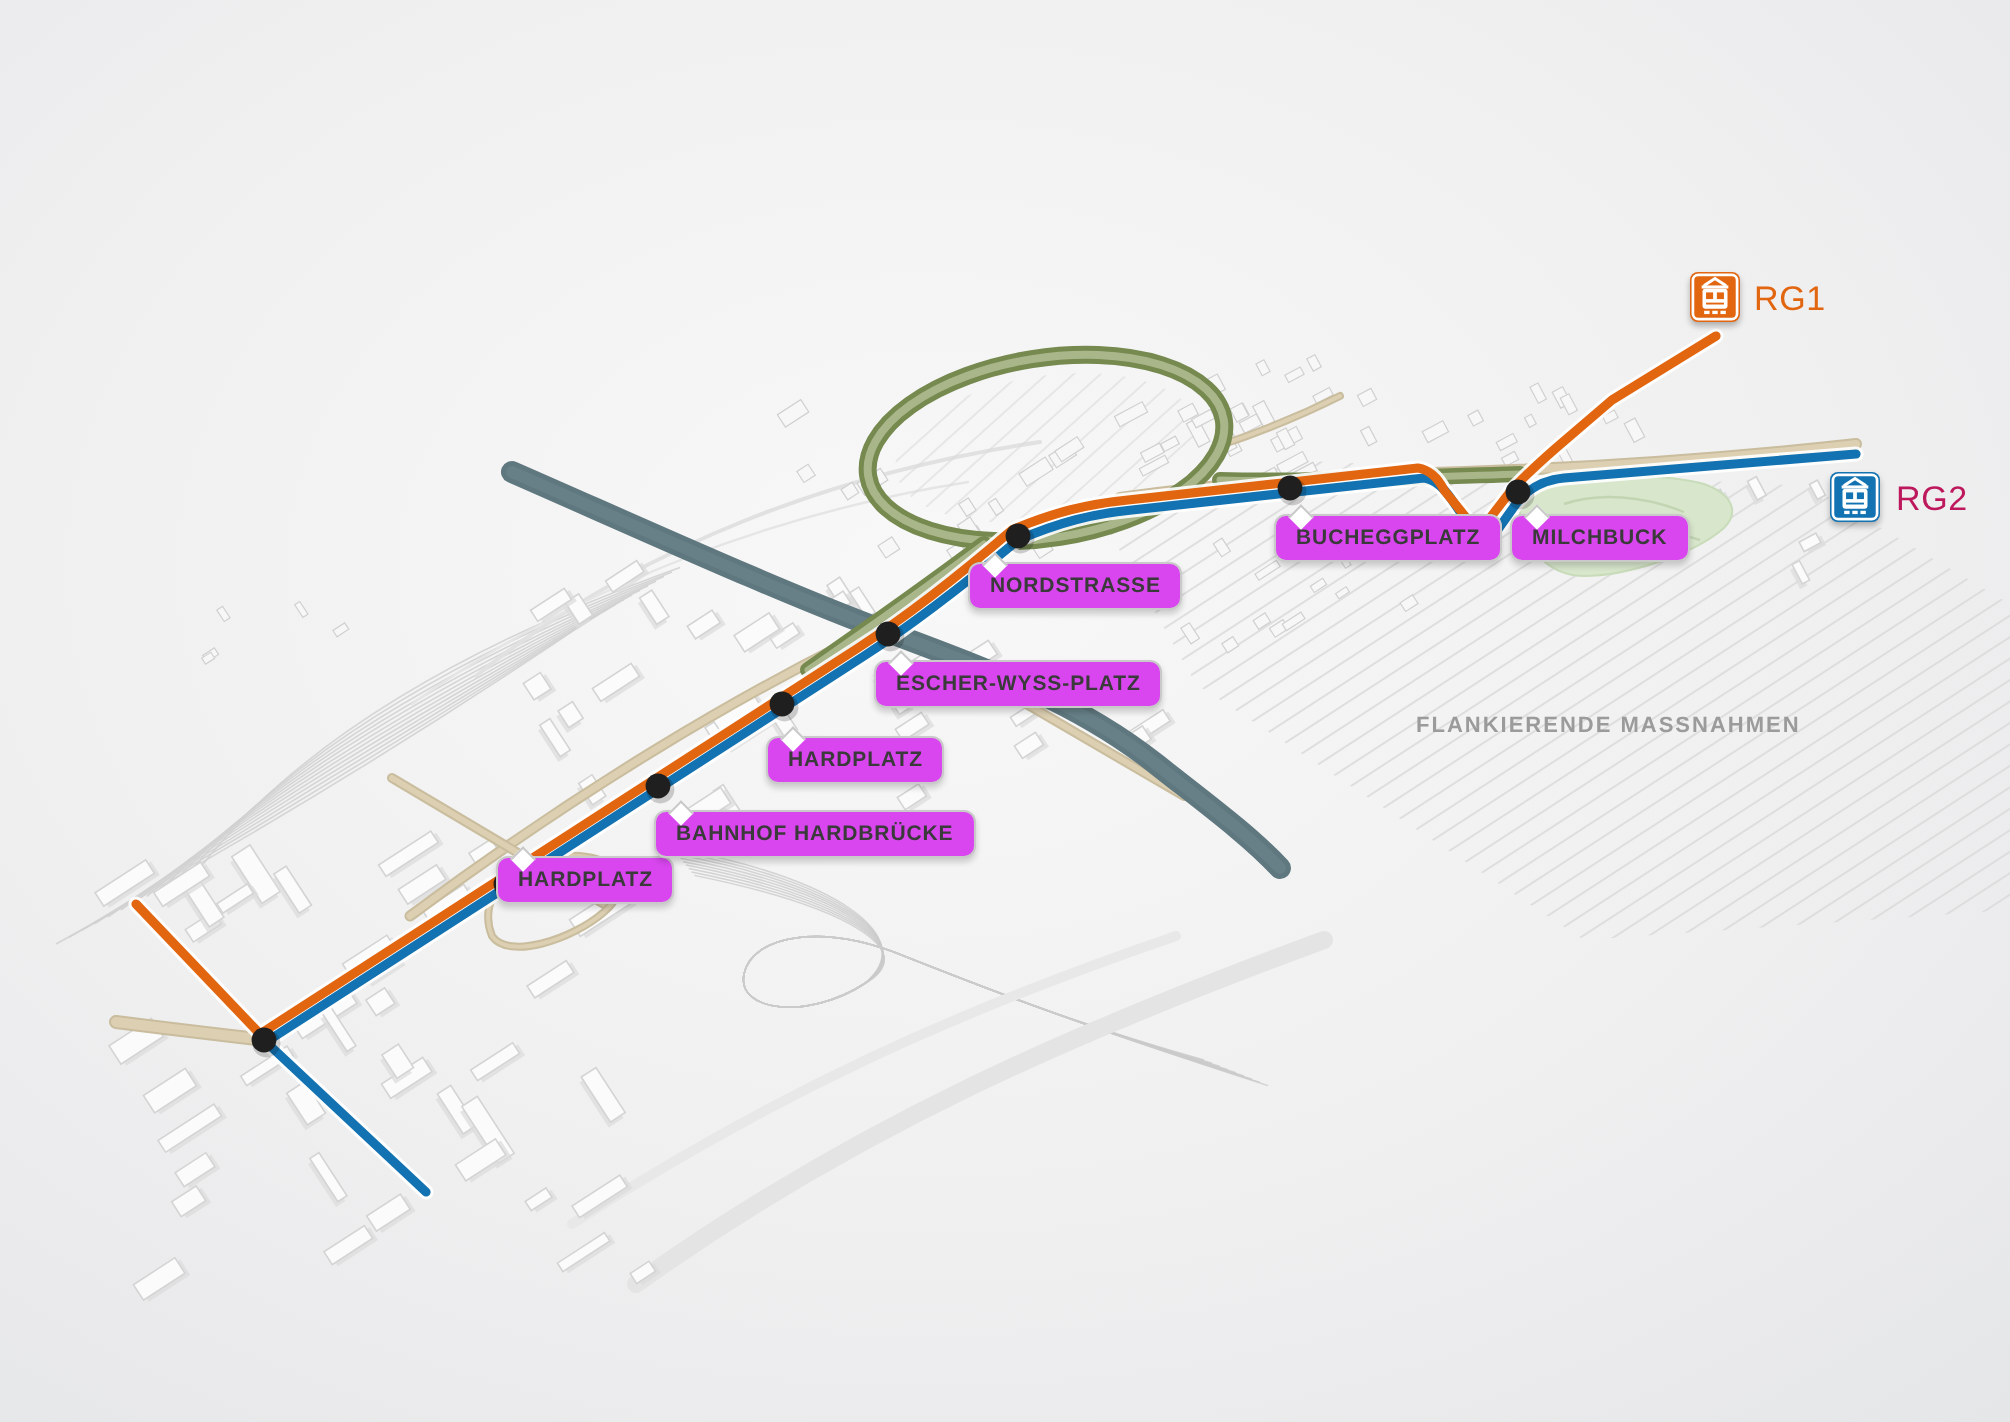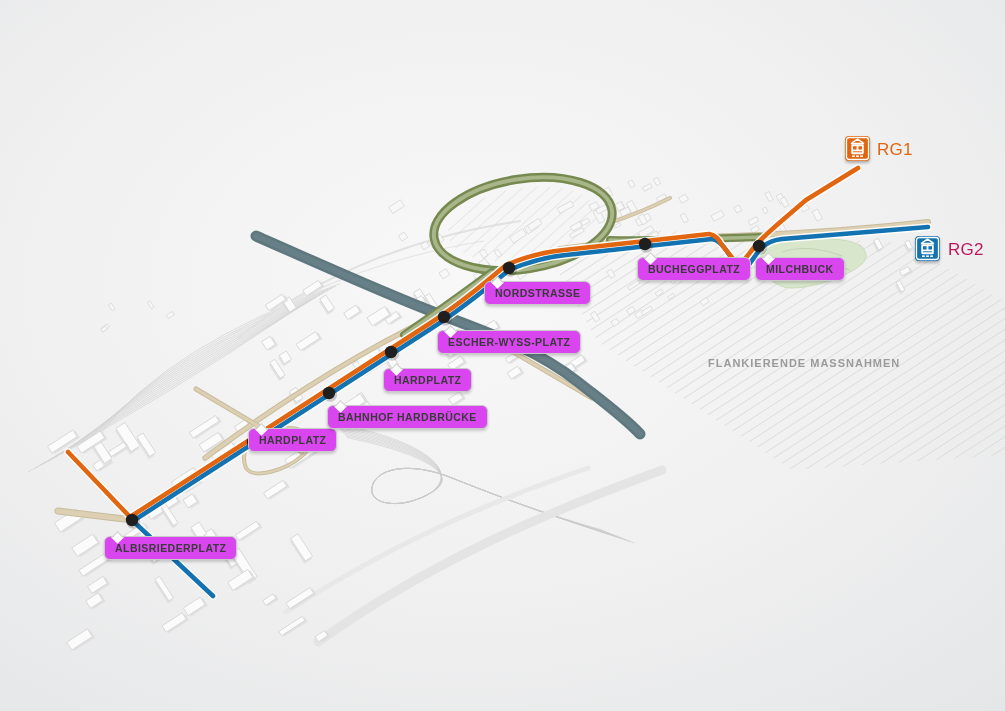--- a/index.html
+++ b/index.html
@@ -363,21 +363,20 @@
         <circle cx="444" cy="317" r="6.2" fill="#1f1f1f"></circle>
         <circle cx="510.2" cy="269.7" r="7" fill="#000" opacity="0.18"></circle>
         <circle cx="509" cy="268" r="6.2" fill="#1f1f1f"></circle>
         <circle cx="646.2" cy="245.7" r="7" fill="#000" opacity="0.18"></circle>
         <circle cx="645" cy="244" r="6.2" fill="#1f1f1f"></circle>
         <circle cx="760.2" cy="247.7" r="7" fill="#000" opacity="0.18"></circle>
         <circle cx="759" cy="246" r="6.2" fill="#1f1f1f"></circle>
       </g>
     </svg>
 
-  <div class="station" style="left: 104px; top: 536px;">ALBISRIEDERPLATZ</div>
   <div class="station" style="left: 248px; top: 428px;">HARDPLATZ</div>
   <div class="station" style="left: 327px; top: 405px;">BAHNHOF HARDBRÜCKE</div>
   <div class="station" style="left: 383px; top: 368px;">HARDPLATZ</div>
   <div class="station" style="left: 437px; top: 330px;">ESCHER-WYSS-PLATZ</div>
   <div class="station" style="left: 474px; top: 281px; margin-left: 10px;">NORDSTRASSE</div>
   <div class="station" style="left: 637px; top: 257px;">BUCHEGGPLATZ</div>
   <div class="station" style="left: 755px; top: 257px;">MILCHBUCK</div>
 
   <div class="legend-badge" style="left: 845px; top: 136px; background: rgb(226, 101, 15); --bc: #e2650f;">
     <svg viewBox="0 0 24 24">

